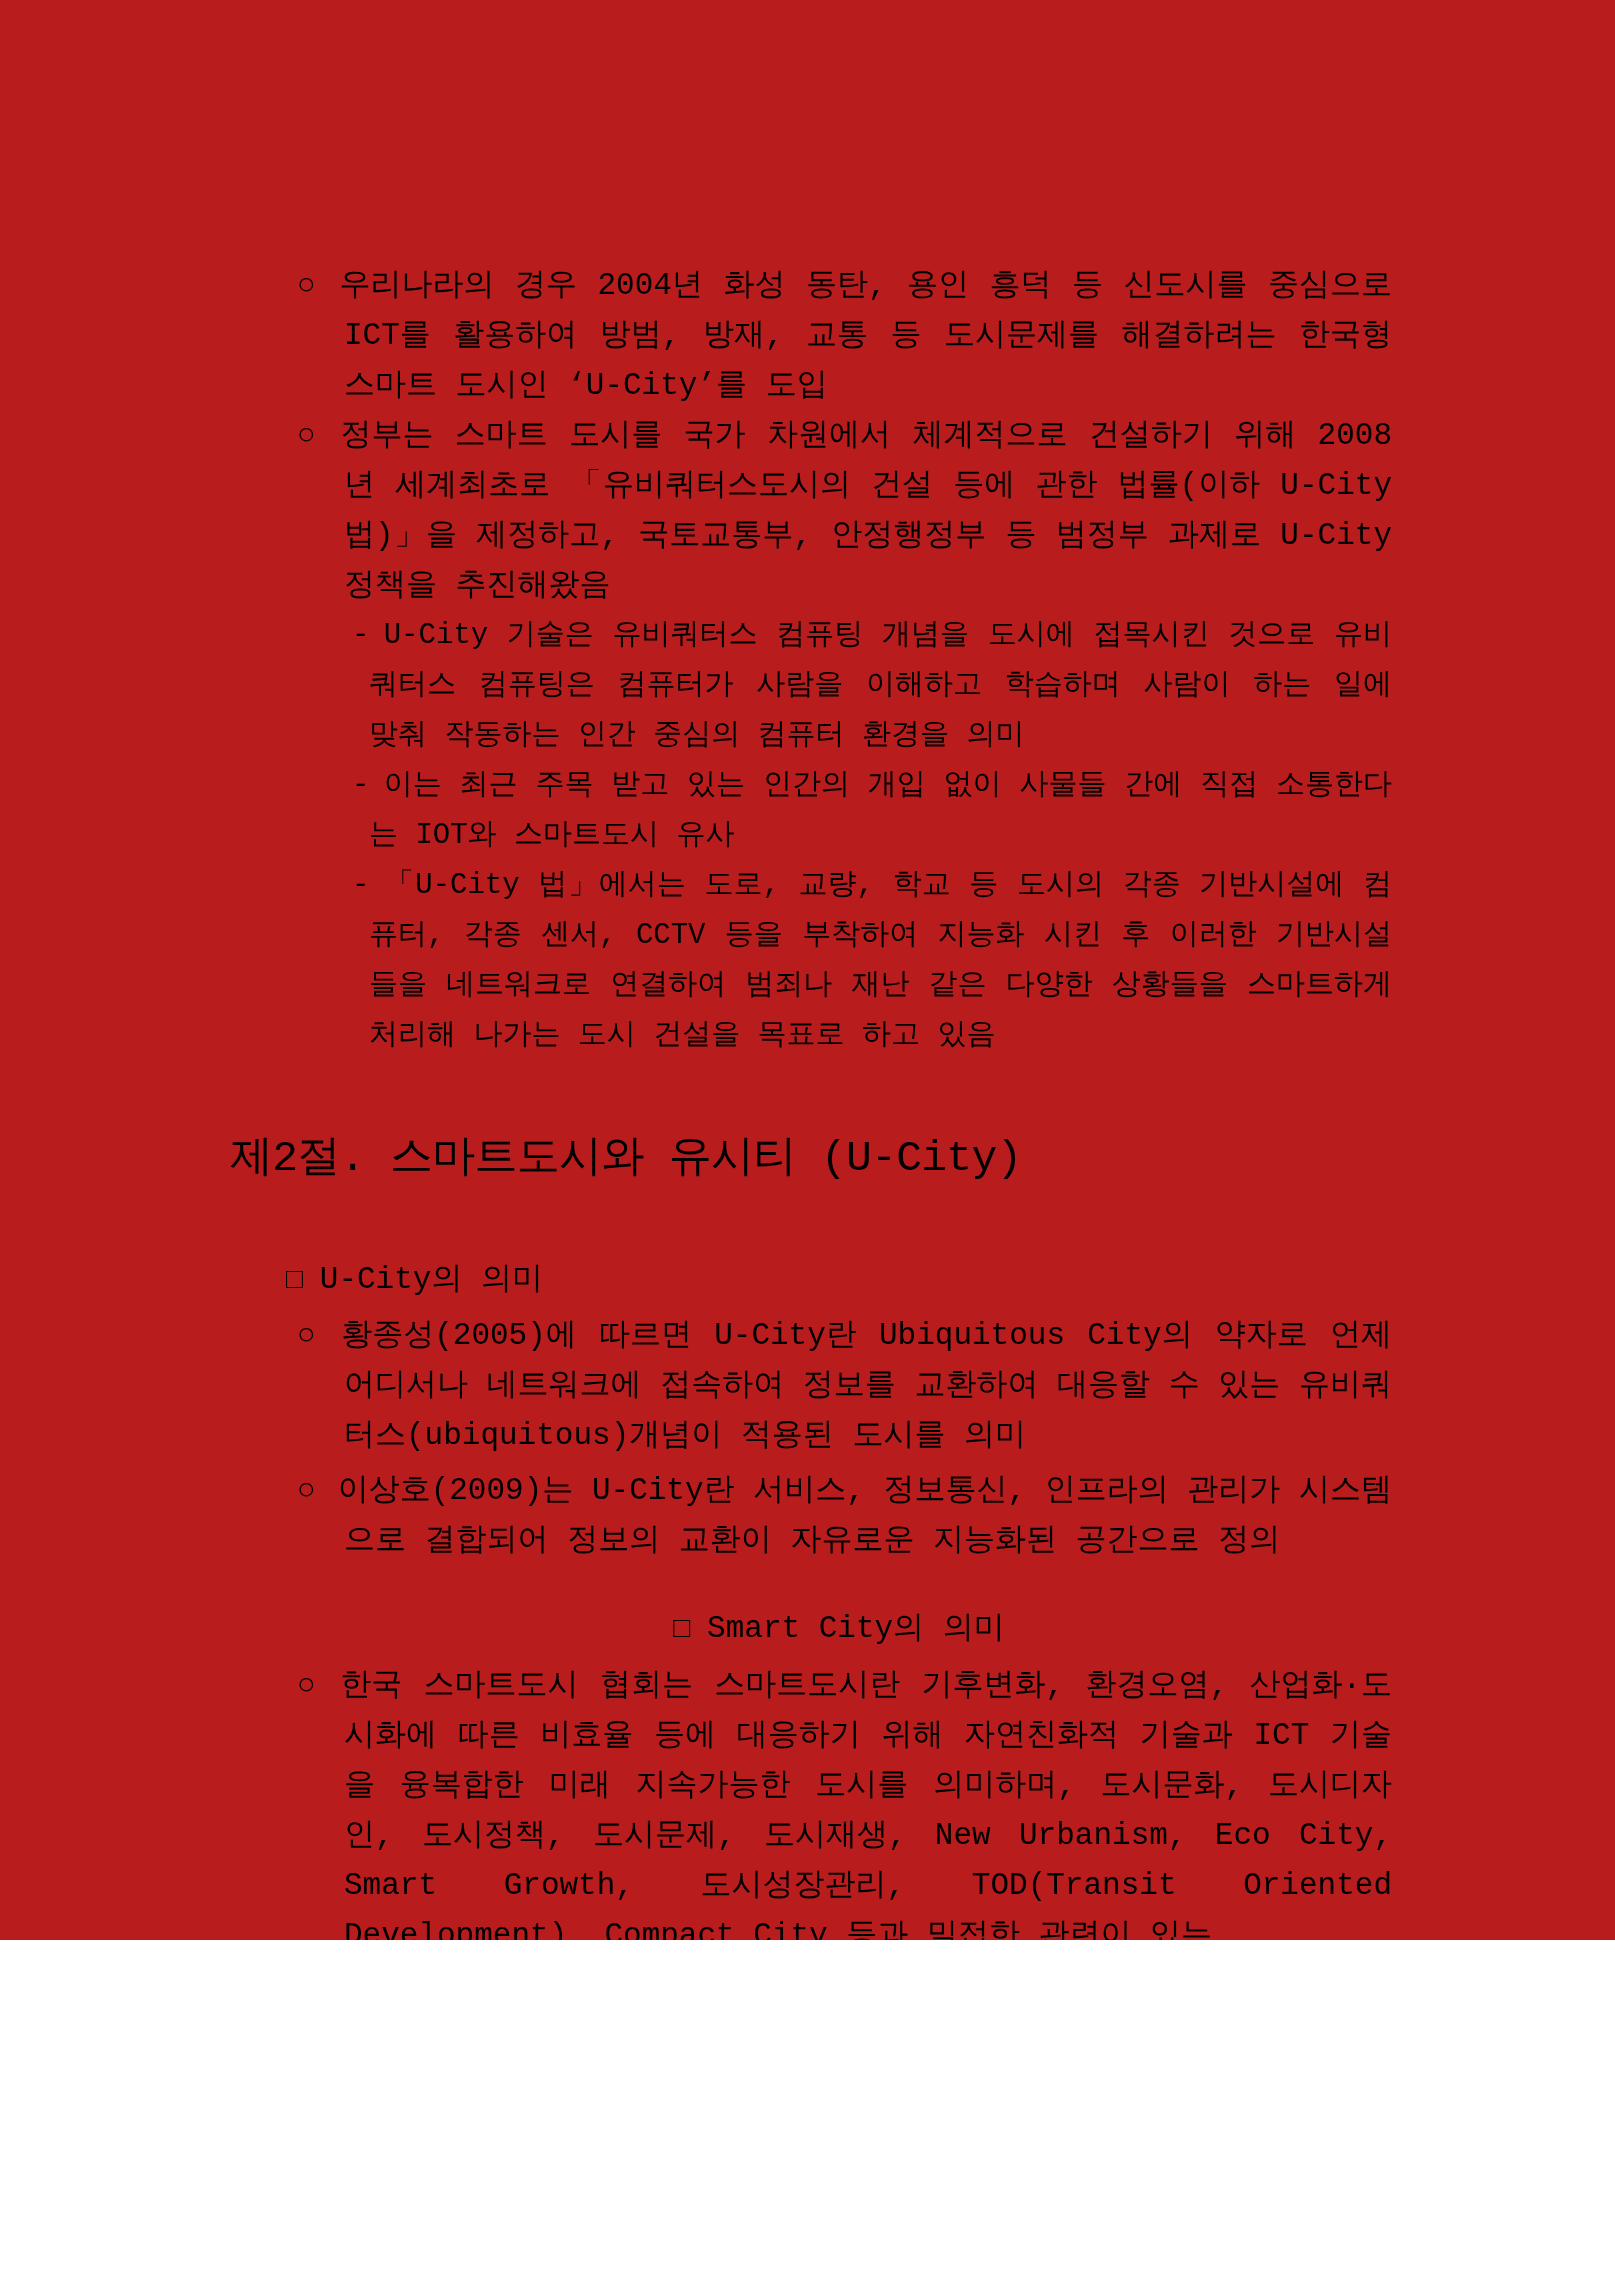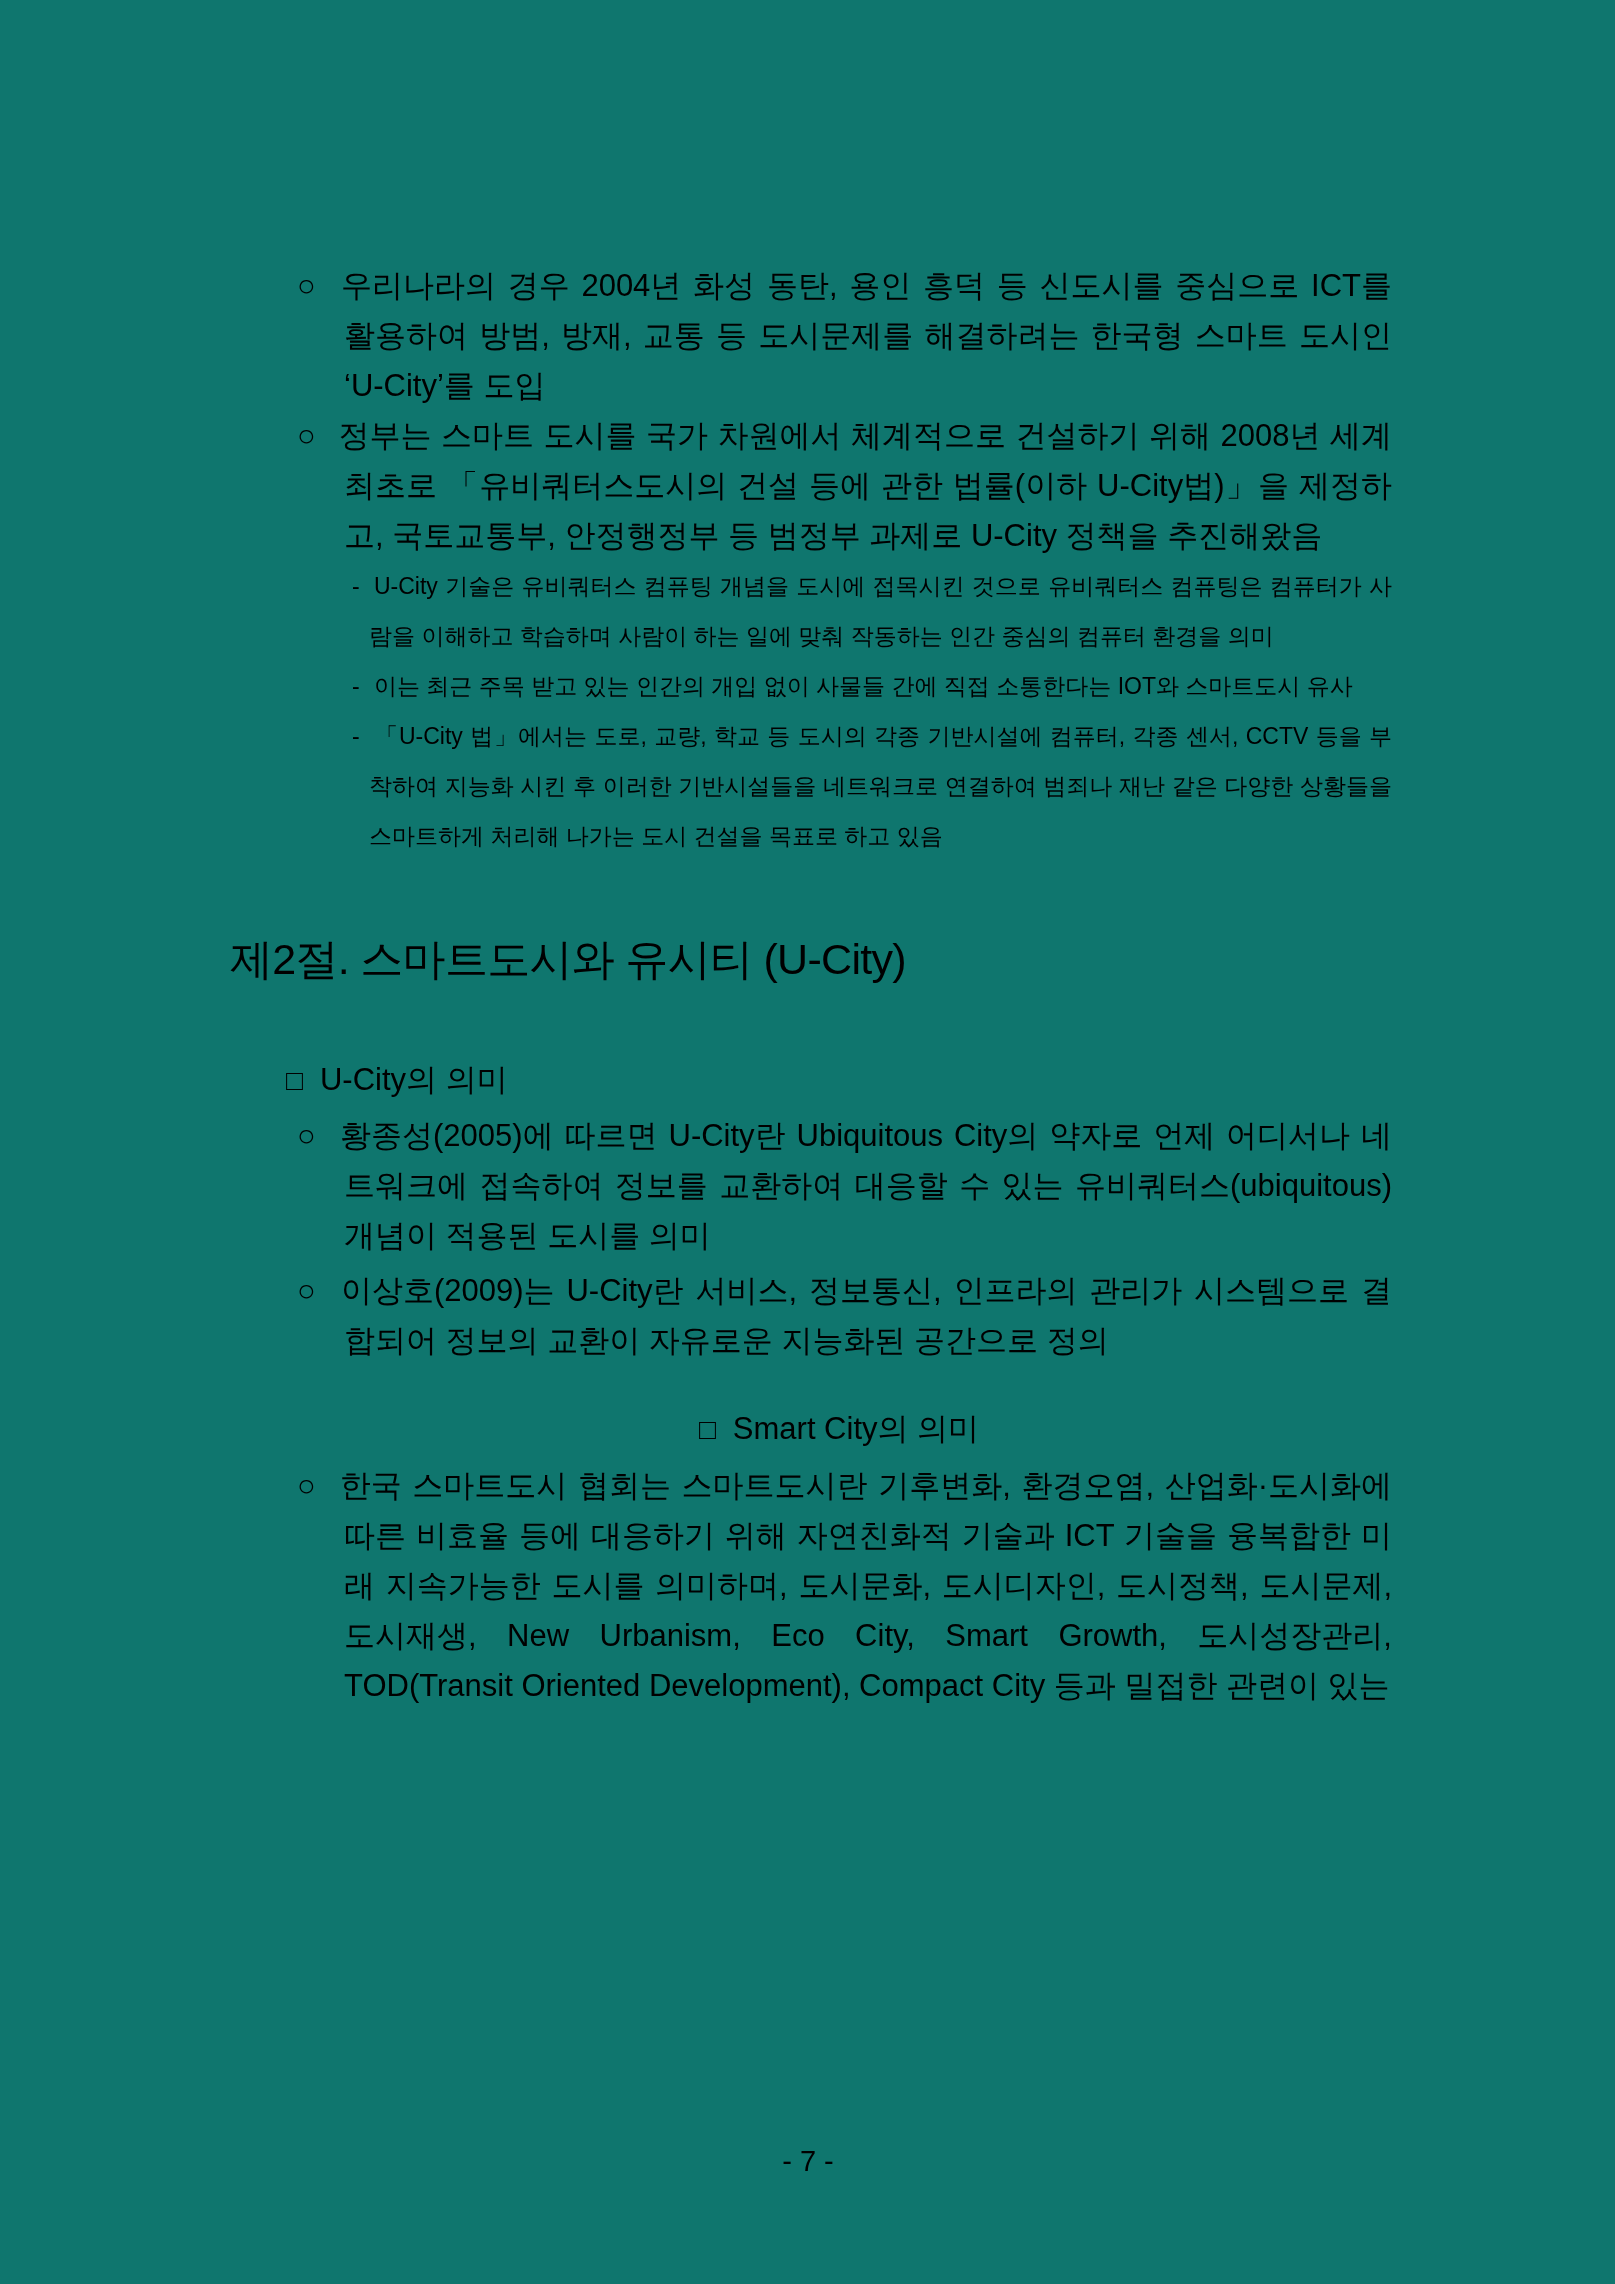--- a/index.html
+++ b/index.html
@@ -1,23 +1,23 @@
 <!DOCTYPE html>
 <html lang="ko" style="font-size:10.4px"><head>
 <meta charset="utf-8">
 <style>
   * { margin:0; padding:0; box-sizing:border-box; }
   html,body { background:#ffffff; }
   .page{
     position:relative;
     width:1616px;
-    height:2284px;
-    background:#0f766e;
+    height:1940px;
+    background:#b91c1c;
     color:#000000;
-    font-family:Liberation Sans, sans-serif;
+    font-family:Liberation Mono, monospace;
     overflow:hidden;
   }
   .content{
     position:absolute;
     left:297px;
     top:261px;
     width:1095px;
   }
   
   .li{
@@ -25,21 +25,21 @@
     line-height:50px;
     text-align:justify;
     color:#000;
   }
   .li-circle{
     padding-left:47px;
     text-indent:-47px;
   }
   .li-circle .marker{ margin-right:22px; }
   .li-dash{
-    font-size:23px;
+    font-size:29px;
     padding-left:72px;
     text-indent:-17px;
   }
   .li-dash .marker{ margin-right:14.3px; }
   .gap{ margin-top:5.2px; }
   
   .section-heading{
     margin:68px 0 0 -67px;
     font-size:43px;
     line-height:60px;

